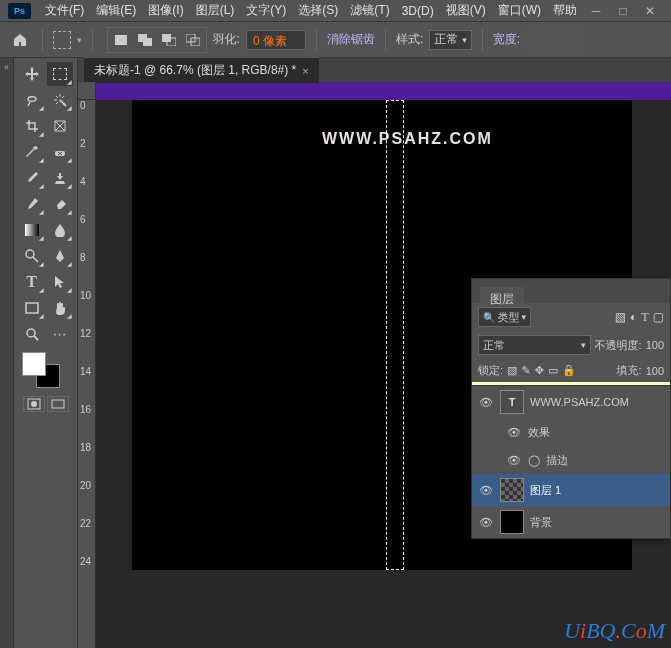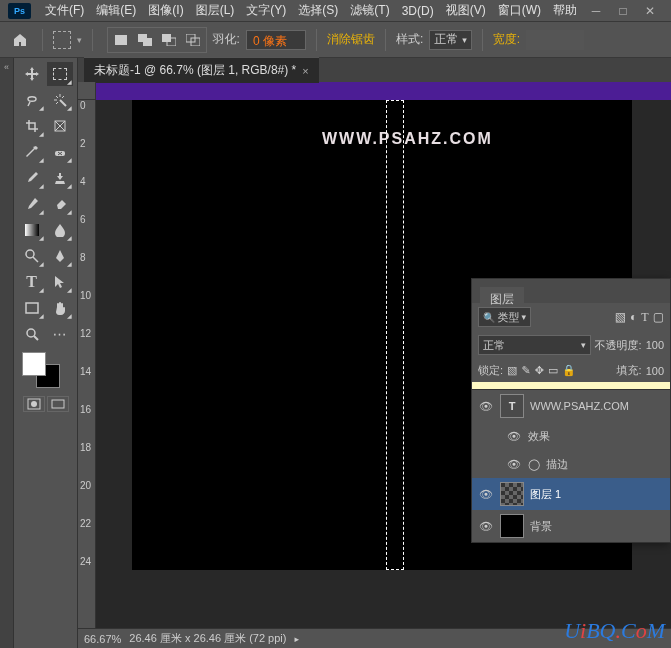--- a/index.html
+++ b/index.html
@@ -13,21 +13,21 @@
   
   .options-bar { height: 36px; background: #535353; display: flex; align-items: center; padding: 0 8px; gap: 6px; border-bottom: 1px solid #383838; }
   .opt-btn { width: 24px; height: 24px; display: flex; align-items: center; justify-content: center; color: #ccc; }
   .marquee-icons { display: flex; align-items: center; gap: 2px; margin-left: 4px; border: 1px solid #666; padding: 2px; }
   .marquee-icons .mi { width: 22px; height: 20px; display: flex; align-items: center; justify-content: center; }
   .divider { width: 1px; height: 22px; background: #666; margin: 0 4px; }
   .opt-label { color: #ccc; font-size: 12px; }
   .opt-input { background: #3a3a3a; border: 1px solid #666; color: #f97316; padding: 2px 6px; width: 60px; height: 20px; font-size: 12px; }
   .opt-input.wide { width: 58px; }
   .opt-select { background: #3a3a3a; border: 1px solid #666; color: #ccc; padding: 2px 4px; height: 20px; font-size: 12px; display: flex; align-items: center; gap: 4px; }
-  .disabled { color: #eab308; }
+  .disabled { color: #c4b5fd; }
   
   .main-area { display: flex; height: 590px; }
   .panel-toggle { width: 14px; background: #424242; display: flex; align-items: flex-start; justify-content: center; padding-top: 4px; color: #aaa; font-size: 9px; border-right: 1px solid #333; }
   .tools-panel { width: 64px; background: #535353; padding: 4px 2px; border-right: 1px solid #333; }
   .tool-row { display: flex; gap: 2px; margin-bottom: 2px; justify-content: center; }
   .tool-cell { width: 26px; height: 24px; display: flex; align-items: center; justify-content: center; color: #ccc; font-size: 14px; position: relative; cursor: default; }
   .tool-cell.active { background: #3a3a3a; }
   .tool-cell .tri { position: absolute; right: 1px; bottom: 1px; font-size: 6px; color: #ccc; }
   .swatches { margin-top: 6px; margin-left: 6px; position: relative; width: 40px; height: 40px; }
   .swatch { position: absolute; width: 24px; height: 24px; border: 1px solid #888; }
@@ -350,25 +350,20 @@
           <span class="num" style="top: 418px;">22</span>
           <span class="num" style="top: 456px; text-align: right;">24</span>
         </div>
       <div class="canvas-wrap">
         <div class="canvas">
           <div class="watermark">WWW.PSAHZ.COM</div>
           <div class="selection"></div>
         </div>
       </div>
     </div>
-    <div class="status-bar">
-      <span>66.67%</span>
-      <span>26.46 厘米 x 26.46 厘米 (72 ppi)</span>
-      <span style="font-size:9px">▸</span>
-    </div>
   </div>
 </div>
 
 <div class="layers-panel">
   <div class="hdr">
     <div class="tab">图层</div>
   </div>
   <div class="lp-row">
     <div class="lp-select">
       <span style="font-size:10px">🔍</span>
@@ -383,21 +378,21 @@
     </div>
   </div>
   <div class="lp-row">
     <div class="lp-select" style="flex:1">
       <span>正常</span>
       <span style="margin-left:auto;font-size:9px">▾</span>
     </div>
     <span class="lbl">不透明度:</span>
     <span>100</span>
   </div>
-  <div class="lp-row" style="border-bottom:7px solid #fef9c3">
+  <div class="lp-row" style="border-bottom:3px solid #fef9c3">
     <span class="lbl">锁定:</span>
     <span>▧</span>
     <span>✎</span>
     <span>✥</span>
     <span>▭</span>
     <span>🔒</span>
     <span class="lbl" style="margin-left:auto">填充:</span>
     <span>100</span>
   </div>
   <div class="layer-list" id="layer-list">

